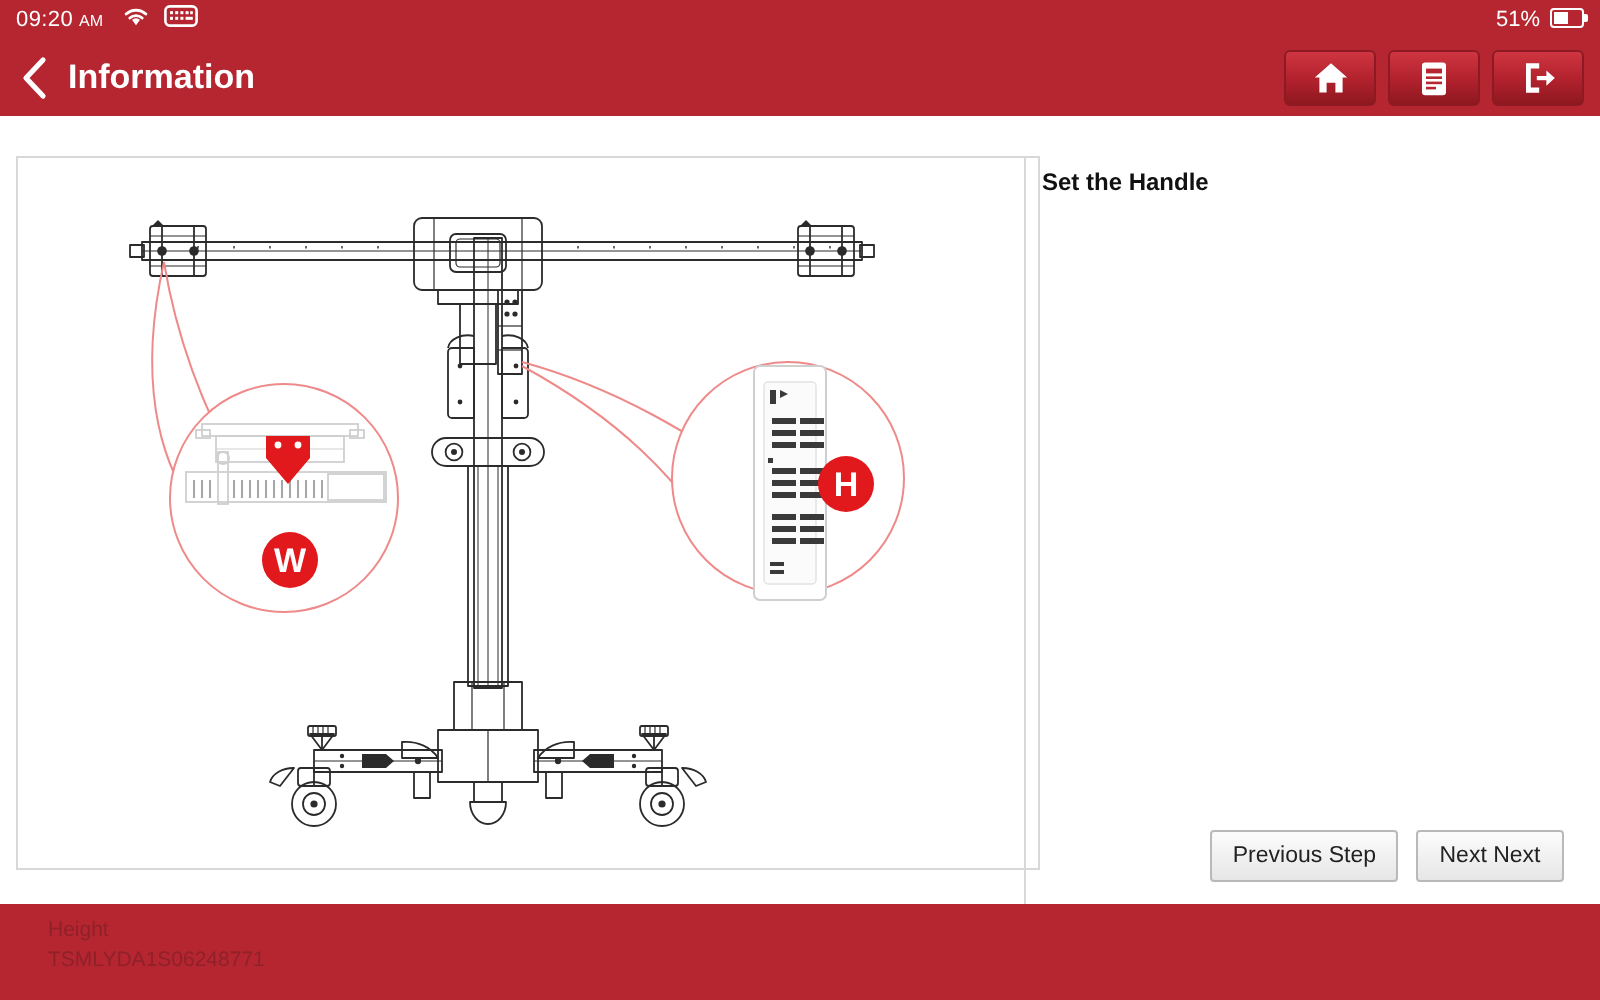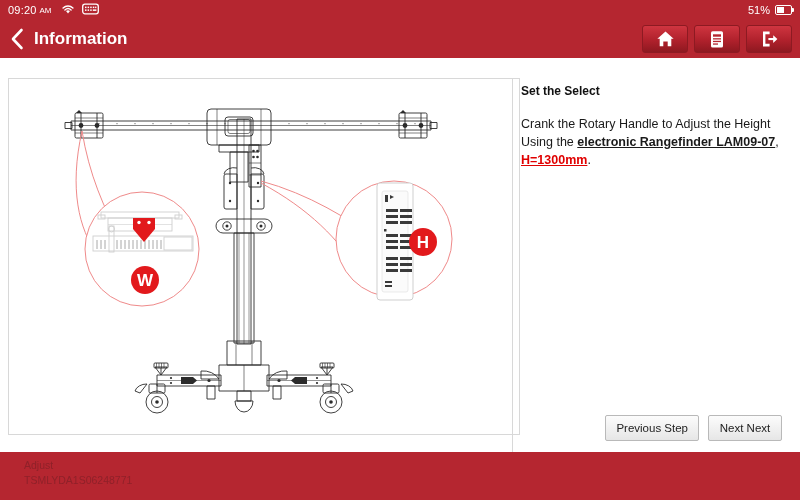--- a/index.html
+++ b/index.html
@@ -13,21 +13,21 @@
 
   
   .statusbar {
     position: absolute; top: 0; left: 0; width: 800px; height: 20px;
     background: #b52630; color: #ffffff;
     display: flex; align-items: center; padding: 0 8px;
   }
   .sb-time { font-size: 11px; letter-spacing: .2px; }
   .sb-ampm { font-size: 8px; margin-left: 3px; }
   .sb-icons { display: flex; align-items: center; gap: 7px; margin-left: 9px; }
-  .sb-right { margin-left: auto; display: flex; align-items: center; gap: 5px; }
+  .sb-right { margin-left: auto; display: flex; align-items: flex-start; gap: 5px; }
   .sb-batt-pct { font-size: 11px; }
   .batt {
     width: 17px; height: 10px; border: 1.4px solid #fff; border-radius: 2px;
     position: relative; display: block;
   }
   .batt::after {
     content: ""; position: absolute; right: -3.4px; top: 2.4px;
     width: 2px; height: 4px; background: #fff; border-radius: 0 1px 1px 0;
   }
   .batt i {
@@ -424,30 +424,27 @@
             <rect x="376" y="202" width="7" height="2"></rect>
             <rect x="376" y="206" width="7" height="2"></rect>
           </g>
           <circle cx="414" cy="163" r="14" fill="#e2191c"></circle>
           <text x="414" y="169" font-family="Liberation Sans, sans-serif" font-size="17" font-weight="700" fill="#ffffff" text-anchor="middle">H</text>
         </g>
       </svg>
     </div>
 
     <div class="right-panel">
-      <div class="rp-title">Set the Select</div>
-      <div class="rp-body">
-        <span>Crank the Rotary Handle to Adjust the Height Using the </span><u>electronic Rangefinder LAM09-07</u><span>, </span><span class="hl">H=1300mm</span><span>.</span>
-      </div>
+      <div class="rp-title">Set the Handle</div>
 
       <div class="step-buttons">
         <div class="step-btn">Previous Step</div>
         <div class="step-btn">Next Next</div>
       </div>
     </div>
   </div>
 
   <div class="footer">
-    <div>Adjust</div>
+    <div>Height</div>
     <div>TSMLYDA1S06248771</div>
   </div>
 
 </div>
 
 </body></html>

